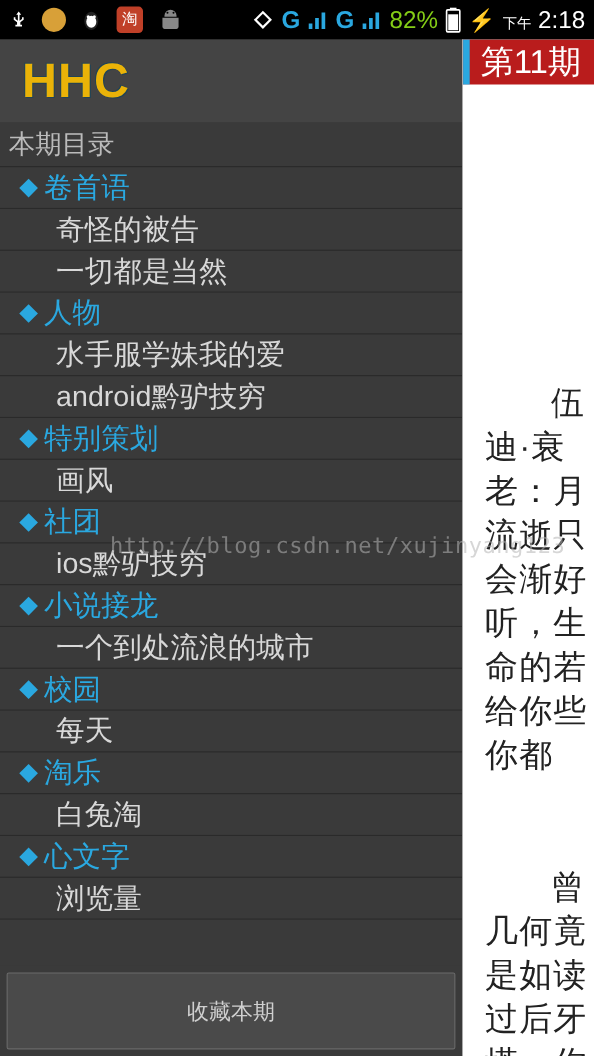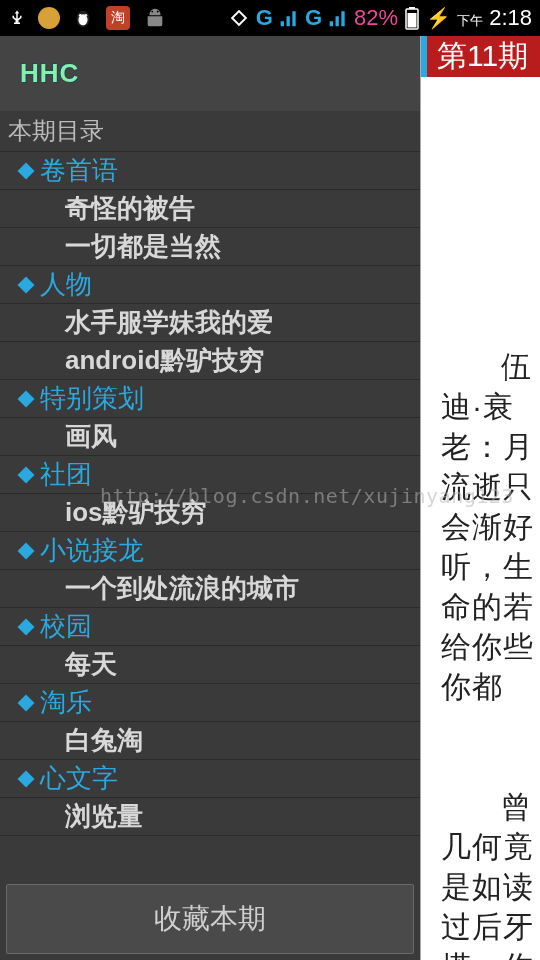--- a/index.html
+++ b/index.html
@@ -20,35 +20,35 @@
   .status-right { display: flex; align-items: center; gap: 6px; }
   .status-icon { display: inline-flex; align-items: center; justify-content: center; }
   .usb-icon svg { width: 18px; height: 22px; }
   .cookie-icon { width: 22px; height: 22px; background:#d8a038; border-radius:50%; display:flex;align-items:center;justify-content:center;font-size:12px;color:#6b4; }
   .penguin-icon svg { width: 22px; height: 26px; }
   .shop-icon { width:24px;height:24px;background:#c04028;border-radius:4px;display:flex;align-items:center;justify-content:center;font-size:14px;color:#fff; }
   .android-icon svg { width:26px; height:22px; fill:#888; }
   .diamond-icon svg { width:22px;height:22px; }
   .g-net { color:#2aa8e0; font-weight:bold; font-size:22px; }
   .signal-icon svg { width:20px;height:20px; }
-  .battery-pct { color:#ec4899; font-size:22px; }
+  .battery-pct { color:#84cc16; font-size:22px; }
   .bolt-icon { color:#2aa8e0; font-size:20px; }
   .time { color:#fff; font-size:22px; }
   .time small{font-size:13px;}
 
   
   .app-header {
     height: 75px;
     background: #444;
     display:flex;
     align-items:center;
     padding-left:20px;
   }
-  .logo { font-size:26px; font-weight:bold; letter-spacing:1px;
-    color:#86efac;
+  .logo { font-size:44px; font-weight:bold; letter-spacing:1px;
+    color:#eab308;
     text-shadow: 1px 1px 0 #245, -1px -1px 0 #245;
   }
 
   
   .container { display:flex; height: calc(960px - 36px); }
   .left-pane { width: 420px; background:#3a3a3a; display:flex; flex-direction:column; }
   .right-pane { width: 120px; background:#f7f7f7; display:flex; flex-direction:column; border-left:1px solid #aaa;}
   .right-header {
     height:75px; display:flex; align-items:center;
     border-left:6px solid #2aa8e0;
@@ -89,25 +89,24 @@
   .diamond {
     width:12px;height:12px;
     background:#2aa8e0;
     transform:rotate(45deg);
     margin-right:8px;
     flex-shrink:0;
   }
   .article {
     display:flex; align-items:center;
     height:38px;
-    padding-left:65px;
+    padding-left:51px;
     border-bottom:1px solid #2a2a2a;
     color:#d8d8d8;
     font-size:26px;
-    font-weight:bold;
   }
 
   
   .watermark {
     position:absolute;
     left:100px; top:484px;
     color:rgba(180,180,180,0.55);
     font-size:20px;
     font-family: monospace;
     pointer-events:none;
@@ -117,21 +116,21 @@
   
   .bottom-btn-wrap {
     padding:6px;
     background:#3a3a3a;
   }
   .bottom-btn {
     height:70px;
     border:1px solid #6a6a6a;
     background:#4a4a4a;
     color:#cfcfcf;
-    font-size:28px;
+    font-size:20px;
     display:flex;
     align-items:center;
     justify-content:center;
     border-radius:2px;
   }
 </style>
 </head>
 <body>
 
 <div class="status-bar">

